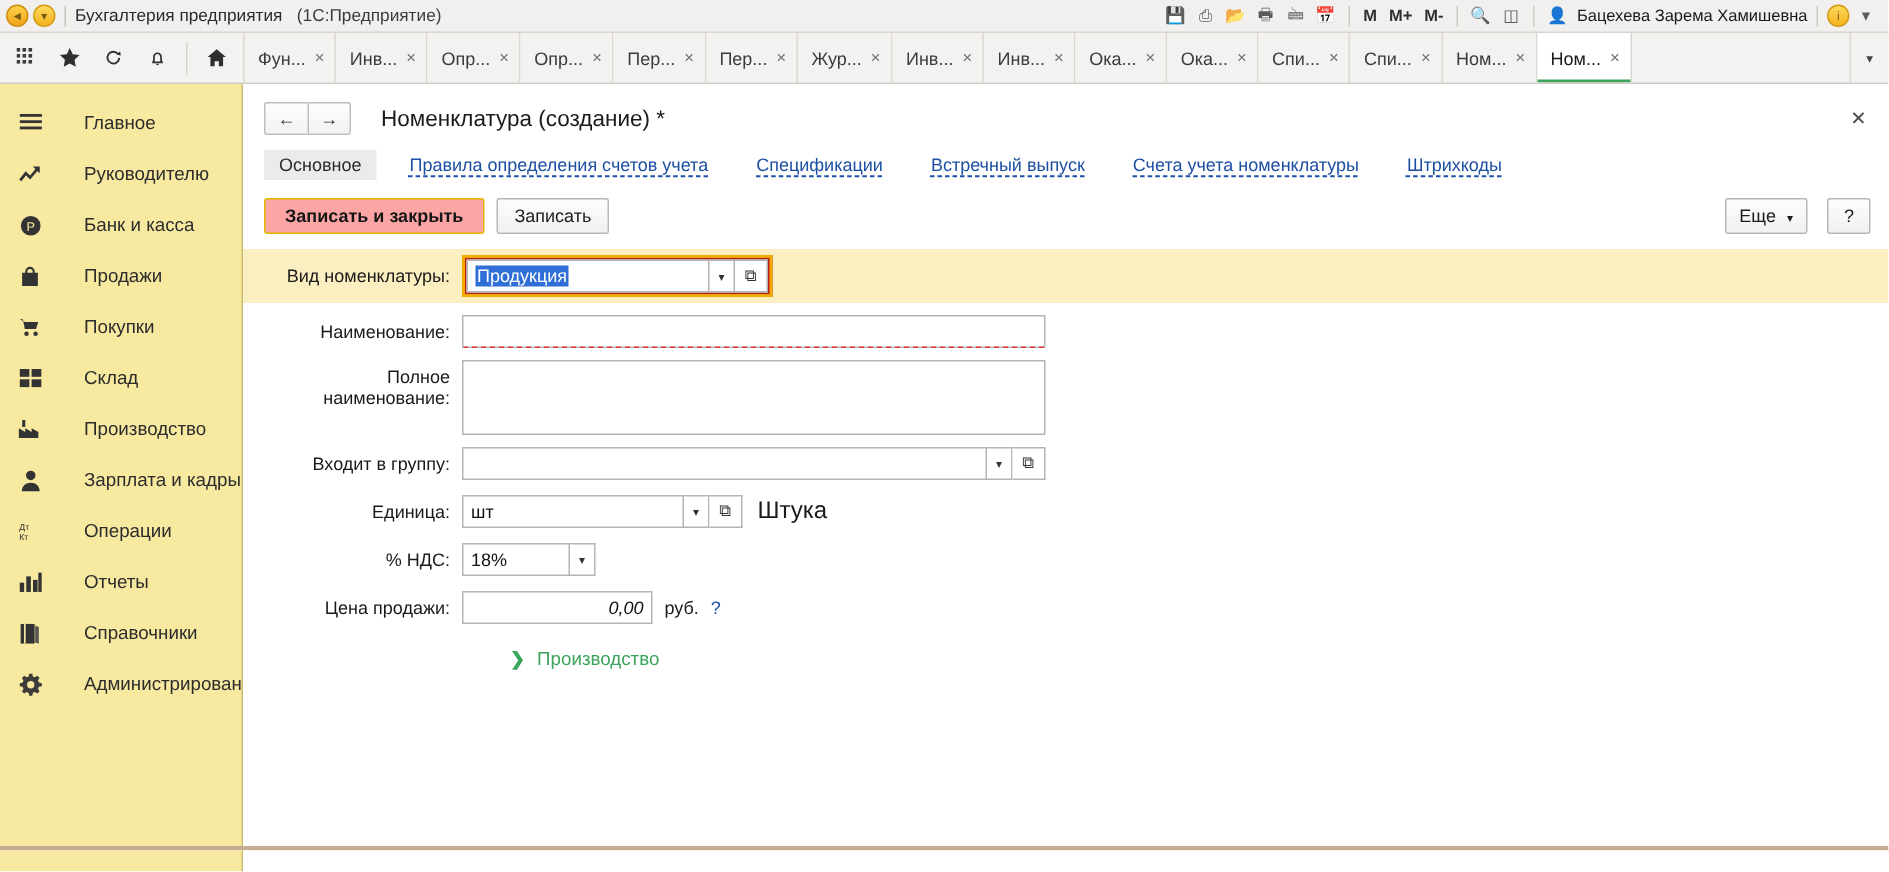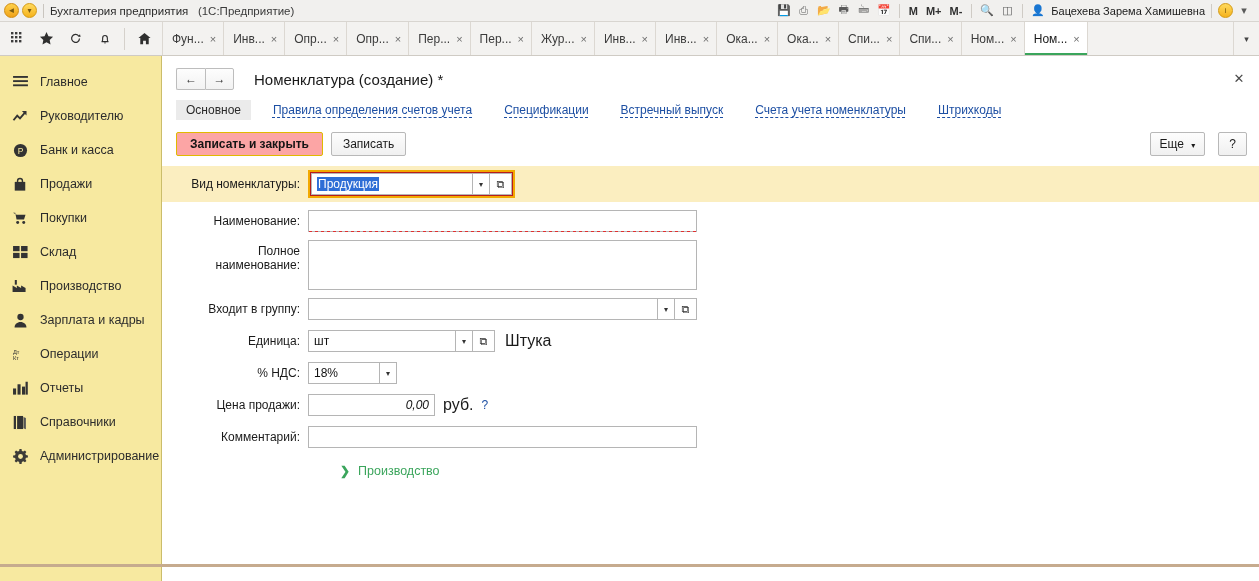--- a/index.html
+++ b/index.html
@@ -97,21 +97,21 @@
 
   
   .sidebar {
     width: 162px; flex: 0 0 162px;
     background: #f7e9a0;
     border-right: 1px solid #cbbd6b;
     padding-top: 9px;
   }
   .side-item {
     height: 34px; display:flex; align-items:center;
-    padding-left: 12px; gap: 12px;
+    padding-left: 12px; gap: 28px;
     font-size: 12.5px; color:#2c2c2c;
   }
   .side-ic {
     width: 16px; height:16px;
     display:flex; align-items:center; justify-content:center;
     color:#3a3a3a; flex:0 0 16px;
   }
 
   
   .main { flex: 1 1 auto; background:#ffffff; position: relative; min-width:0; }
@@ -201,21 +201,21 @@
   .focus-box {
     border: 2px solid #f2a900; padding: 1px; display:flex; align-items:center;
     background:#b91c1c;
   }
   .focus-box .inp, .focus-box .drop, .focus-box .pick { border-color:#b5b5b5; }
 
   .ta {
     border:1px solid #b5b5b5; background:#fff; height: 50px;
   }
   .unit-suffix { font-size:16px; color:#1a1a1a; margin-left:10px; }
-  .rub { font-size:16px; color:#1a1a1a; margin-left:8px; }
+  .rub { font-size:12px; color:#1a1a1a; margin-left:8px; }
   .qmark { font-size:12px; color:#1d4fa3; margin-left:8px; }
   .num { justify-content:flex-end; }
 
   .collapsible {
     display:flex; align-items:center; gap:8px;
     padding: 8px 0 0 178px;
     color:#3ba55c; font-size: 12.5px;
   }
   .chev { font-size: 12px; font-weight: bold; }
 
@@ -597,28 +597,20 @@
           <div class="flabel">Цена продажи:</div>
           <div class="fctl">
             <div class="inp num" style="width:127px;font-style:italic;">
               <span>0,00</span>
             </div>
             <div class="rub">руб.</div>
             <div class="qmark">?</div>
           </div>
         </div>
 
-        <div class="frow">
-          <div class="flabel">Комментарий:</div>
-          <div class="fctl">
-            <div class="inp" style="width:389px;">
-              <span></span>
-            </div>
-          </div>
-        </div>
 
         <div class="collapsible">
           <span class="chev">❯</span>
           <span>Производство</span>
         </div>
 
       </div>
     </div>
   </div>
 

